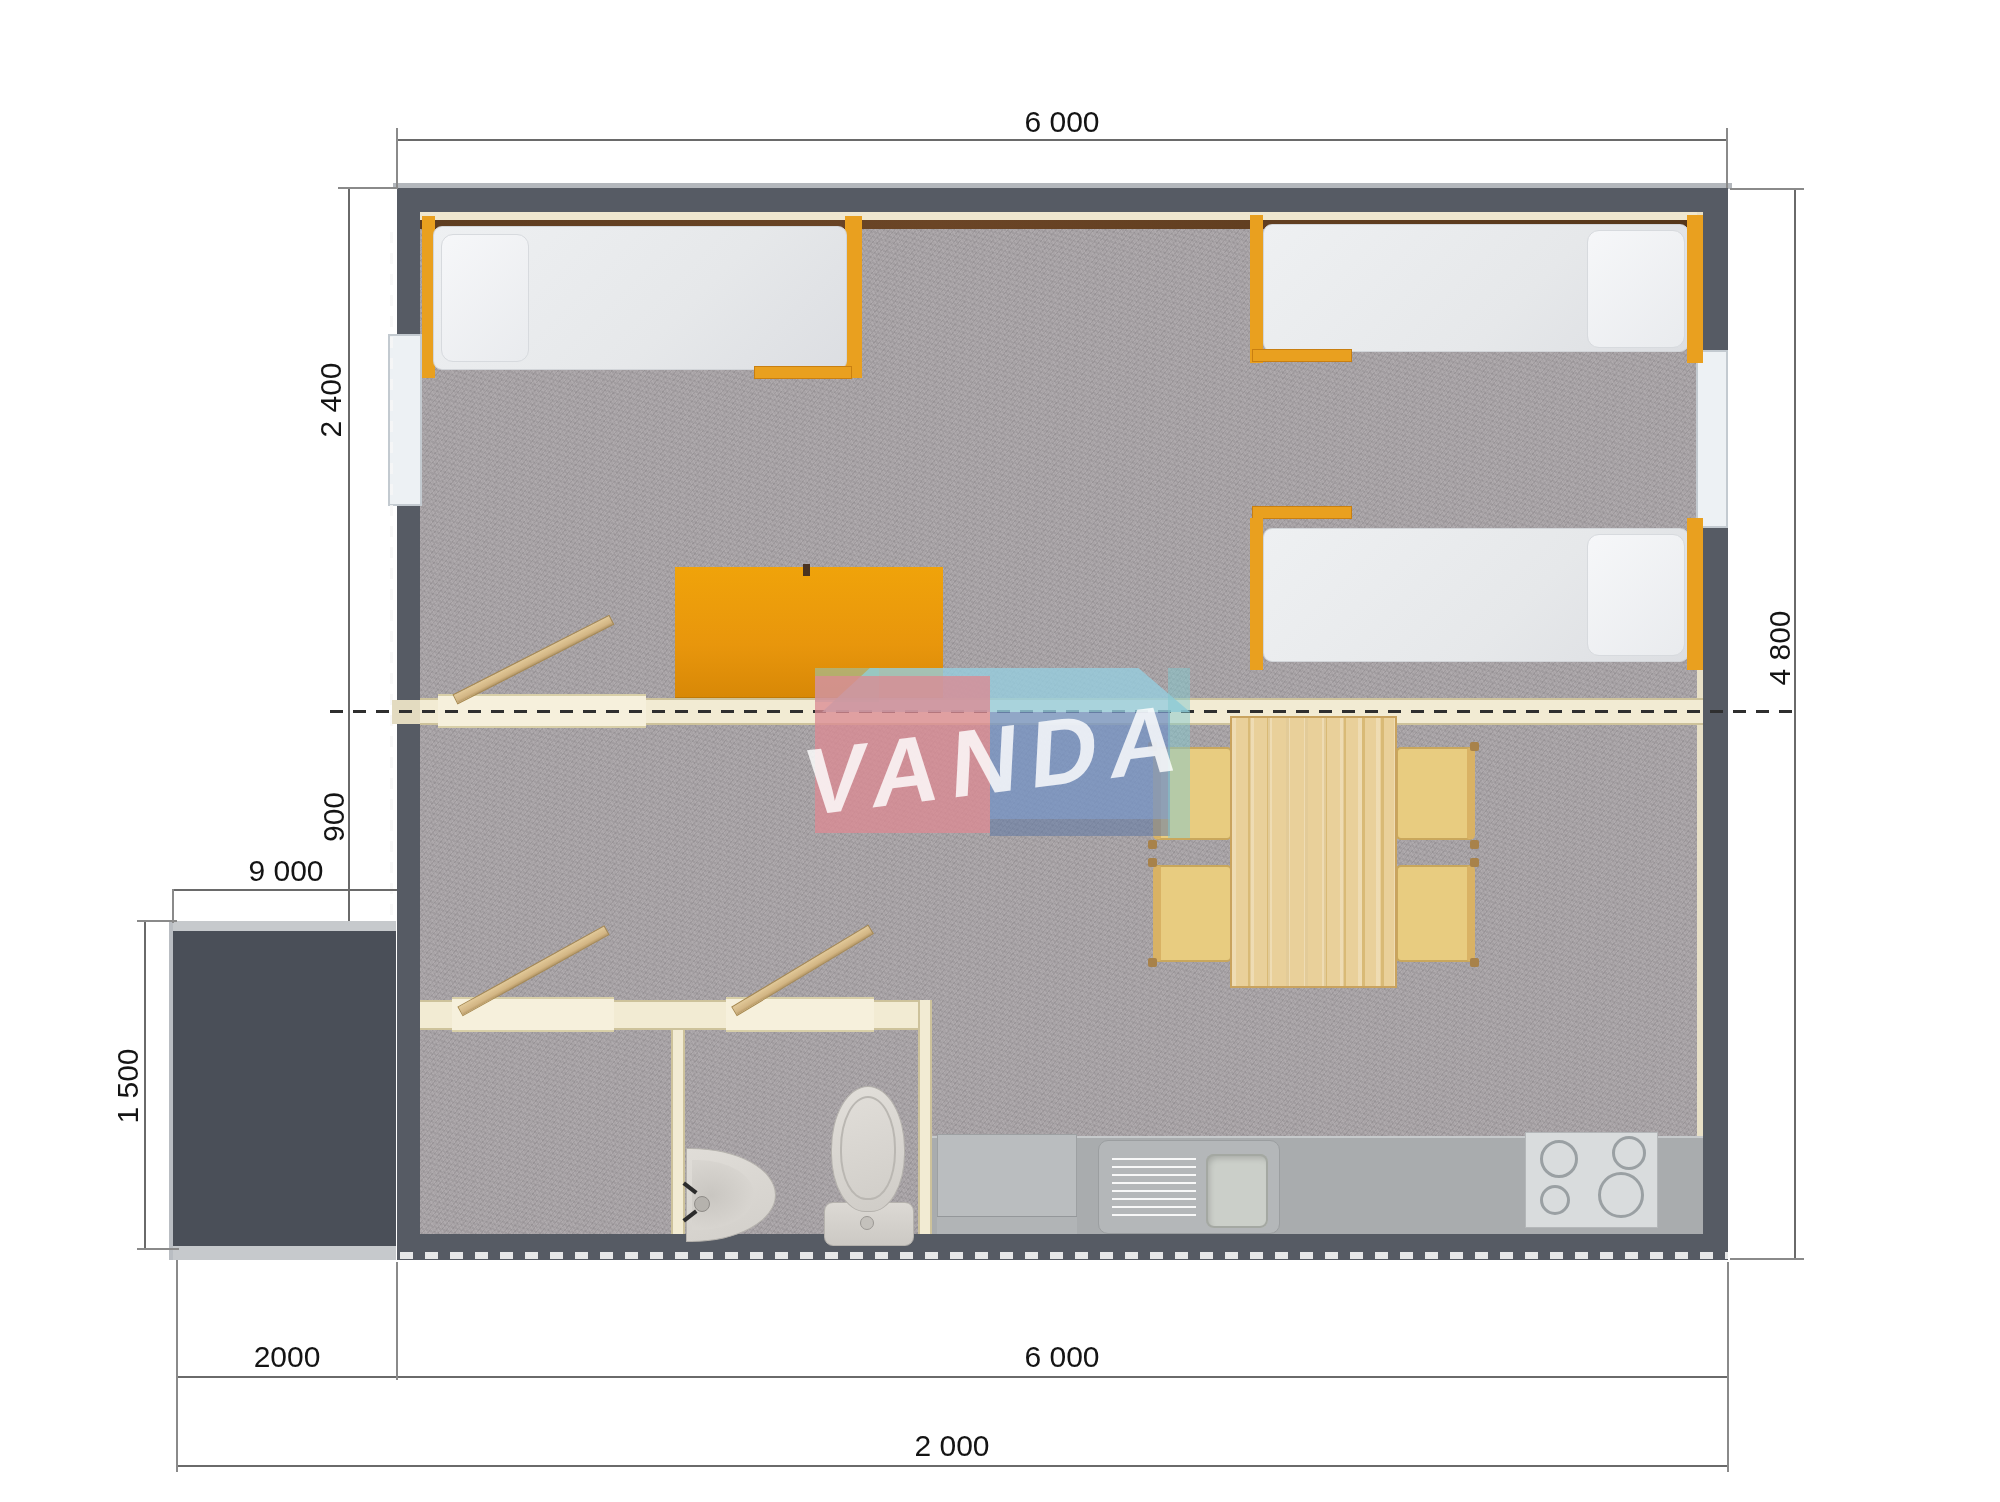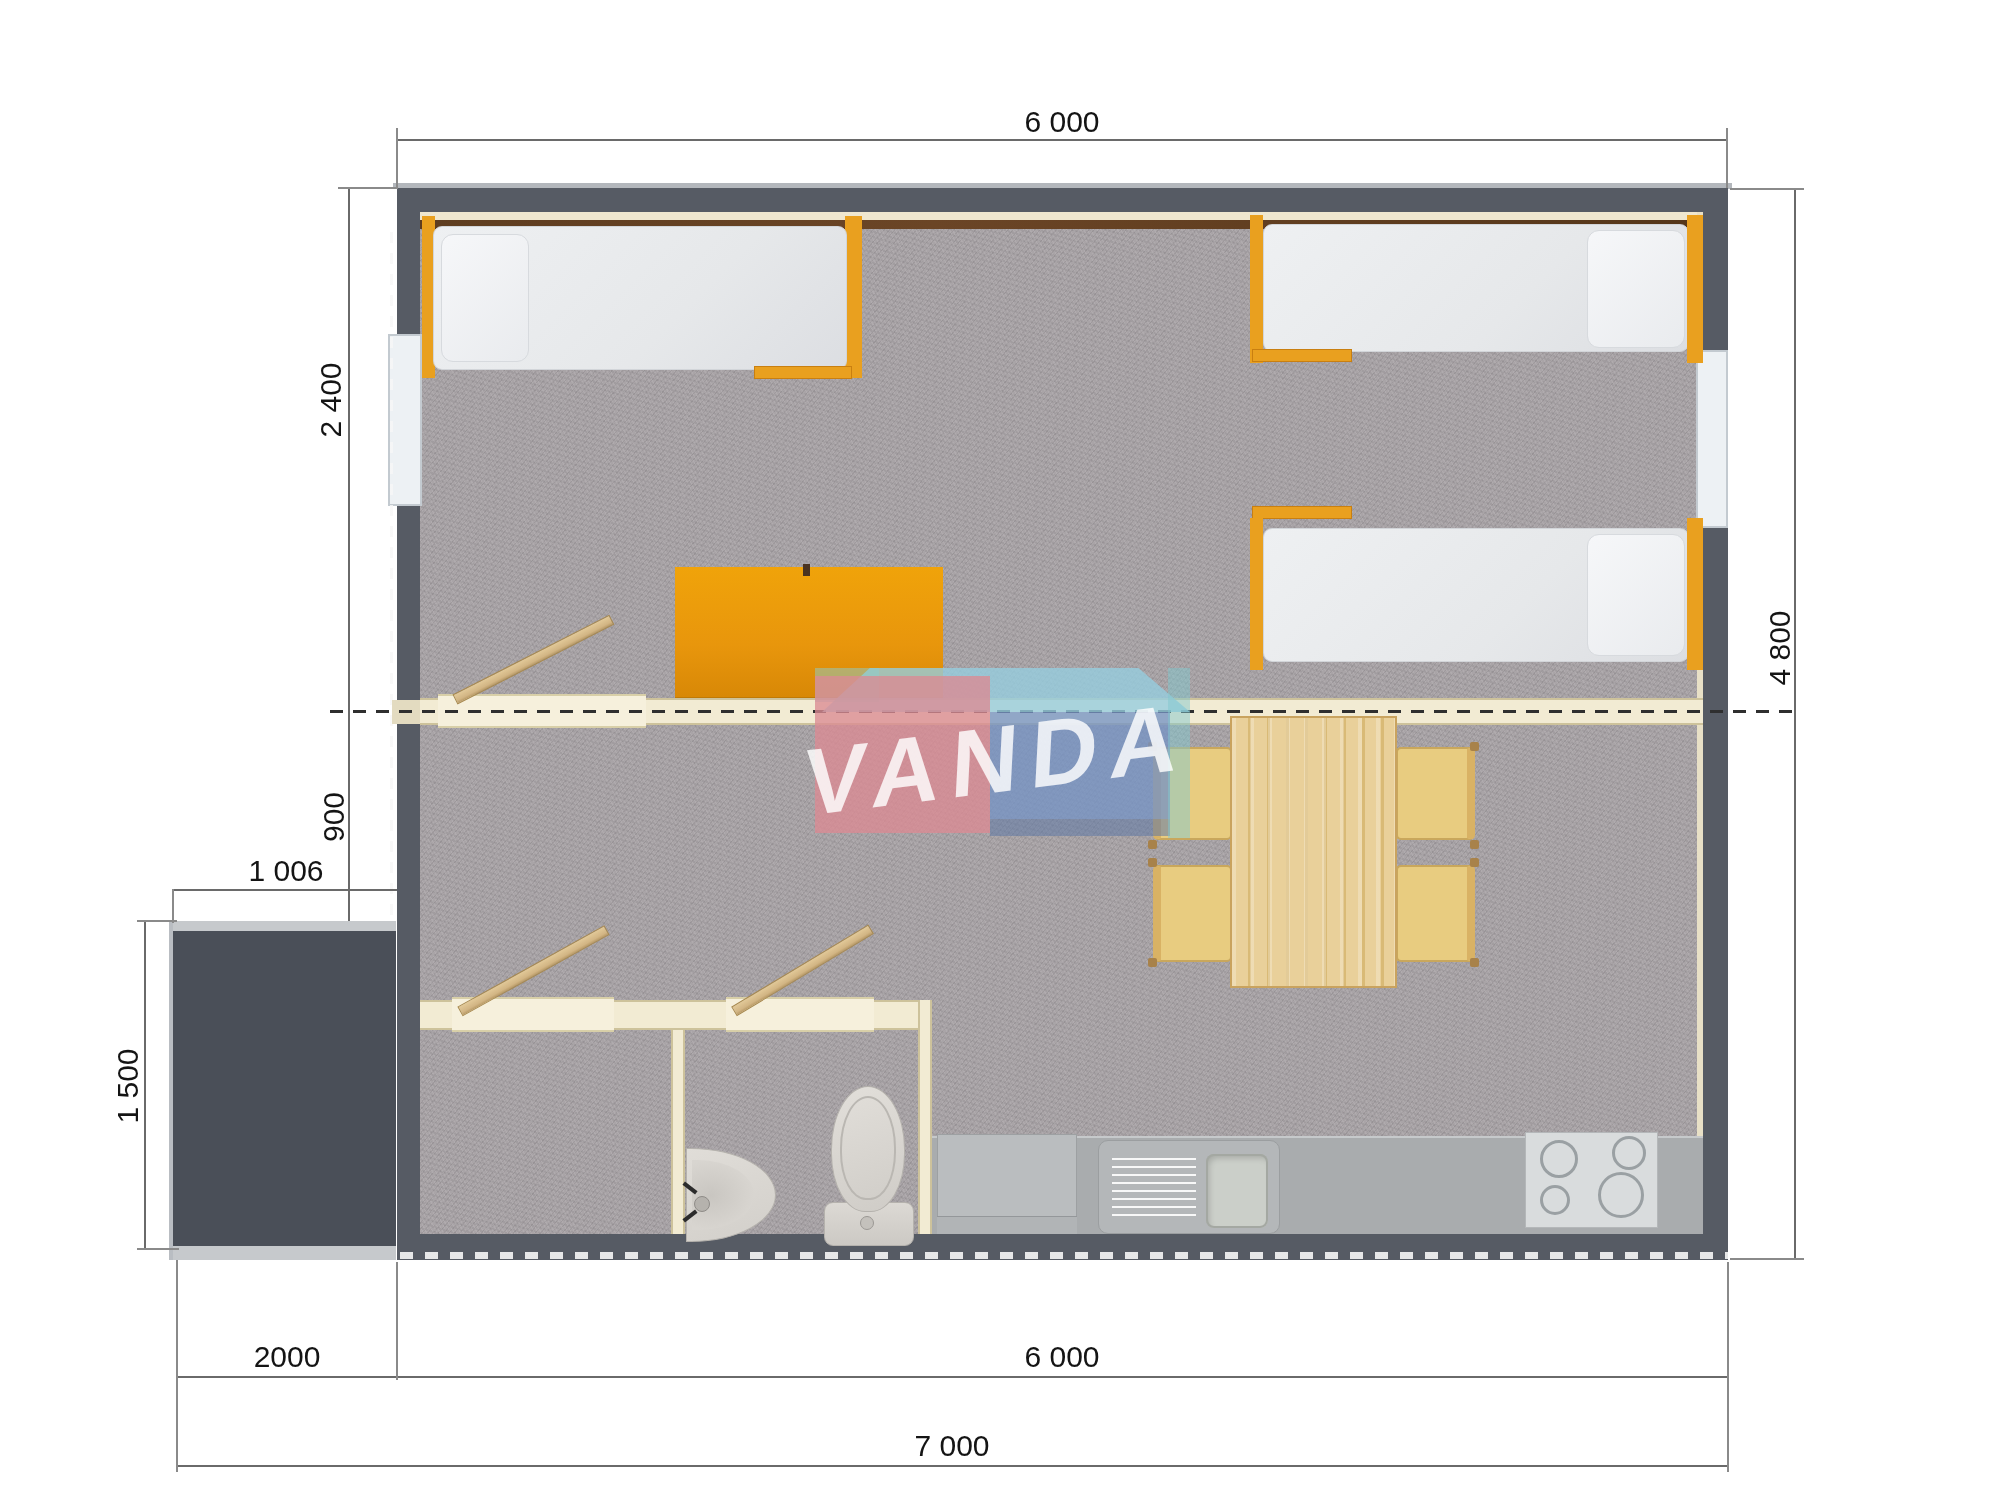--- a/index.html
+++ b/index.html
@@ -155,19 +155,19 @@
   <div class="abs extline" style="left:137px;top:920px;width:40px;height:2px;"></div>
   <div class="abs extline" style="left:137px;top:1248px;width:42px;height:2px;"></div>
   <div class="abs extline" style="left:176px;top:1260px;width:2px;height:212px;"></div>
   <div class="abs extline" style="left:396px;top:1262px;width:2px;height:118px;"></div>
   <div class="abs extline" style="left:1727px;top:1262px;width:2px;height:210px;"></div>
 
   <div class="abs dimlabel" style="left:1062px;top:122px;">6 000</div>
   <div class="abs dimlabel v" style="left:1780px;top:648px;">4 800</div>
   <div class="abs dimlabel v" style="left:331px;top:400px;">2 400</div>
   <div class="abs dimlabel v" style="left:334px;top:817px;">900</div>
-  <div class="abs dimlabel" style="left:286px;top:871px;">1 006</div>
+  <div class="abs dimlabel" style="left:286px;top:871px;">9 000</div>
   <div class="abs dimlabel v" style="left:128px;top:1086px;">1 500</div>
   <div class="abs dimlabel" style="left:287px;top:1357px;">2000</div>
   <div class="abs dimlabel" style="left:1062px;top:1357px;">6 000</div>
-  <div class="abs dimlabel" style="left:952px;top:1446px;">7 000</div>
+  <div class="abs dimlabel" style="left:952px;top:1446px;">2 000</div>
 
 </div>
 
 </body></html>

